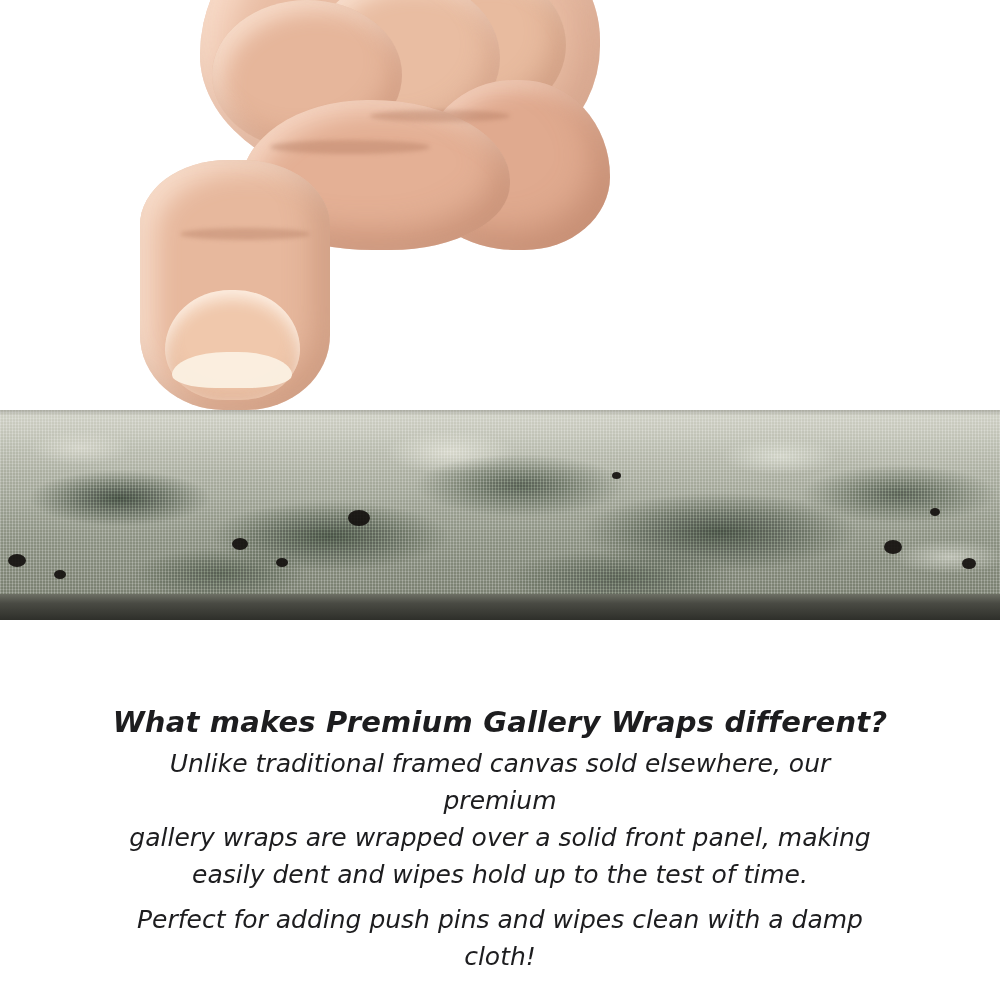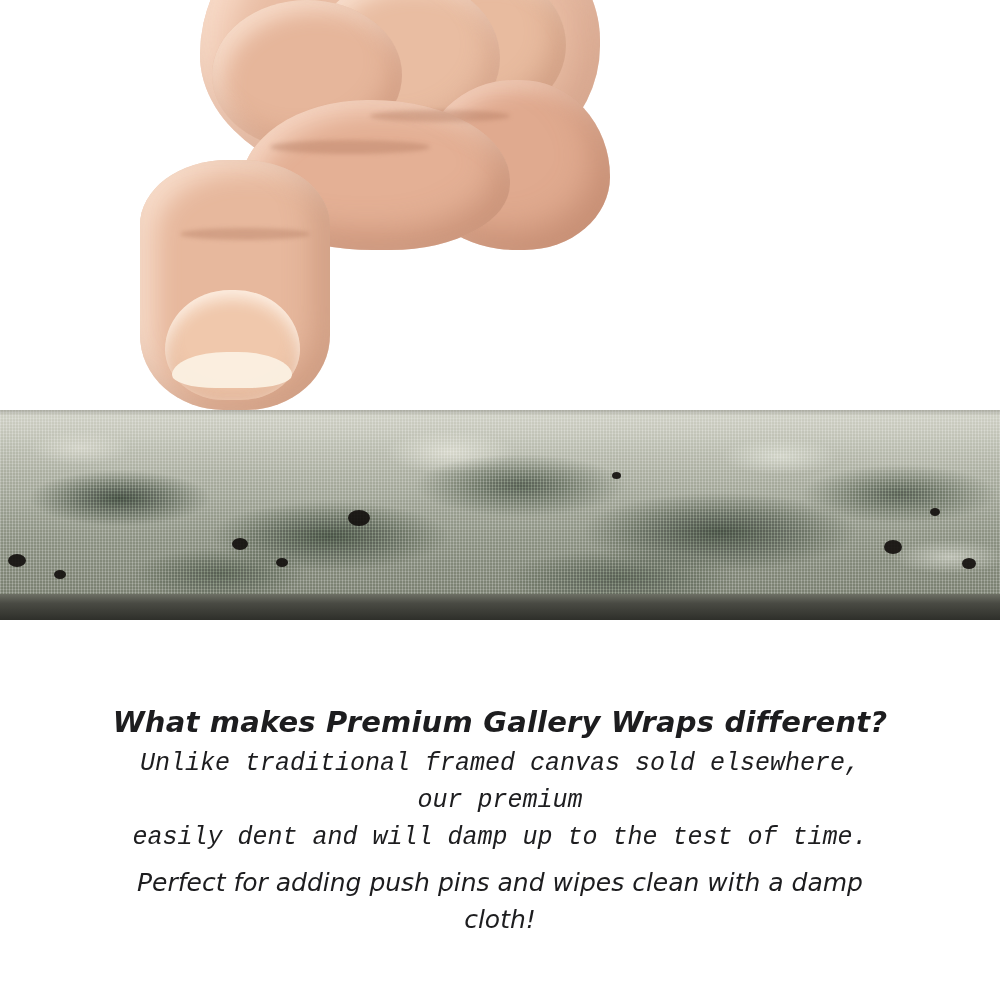--- a/index.html
+++ b/index.html
@@ -206,21 +206,20 @@
   }
   .caption-body {
     font-size: 25px;
     font-weight: 400;
     line-height: 1.48;
     margin: 0 auto;
     width: 760px;
   }
   .caption-line {
     display: block;
-    font-family: Liberation Mono, monospace;
   }
   .caption-last {
     display: block;
     margin-top: 8px;
   }
 </style>
 </head>
 <body>
 
 <div class="page">
@@ -257,18 +256,19 @@
 
     <div class="strip-top-shadow"></div>
     <div class="edge-highlight"></div>
     <div class="edge-bevel"></div>
   </div>
 
   <div class="caption">
     <div class="caption-heading">What makes Premium Gallery Wraps different?</div>
     <div class="caption-body">
       <span class="caption-line">Unlike traditional framed canvas sold elsewhere, our premium</span>
-      <span class="caption-line">easily dent and will damp up to the test of time.</span>
+      <span class="caption-line">gallery wraps are wrapped over a solid front panel, making</span>
+      <span class="caption-line">easily dent and wipes hold up to the test of time.</span>
       <span class="caption-last">Perfect for adding push pins and wipes clean with a damp cloth!</span>
     </div>
   </div>
 
 </div>
 
 </body></html>

